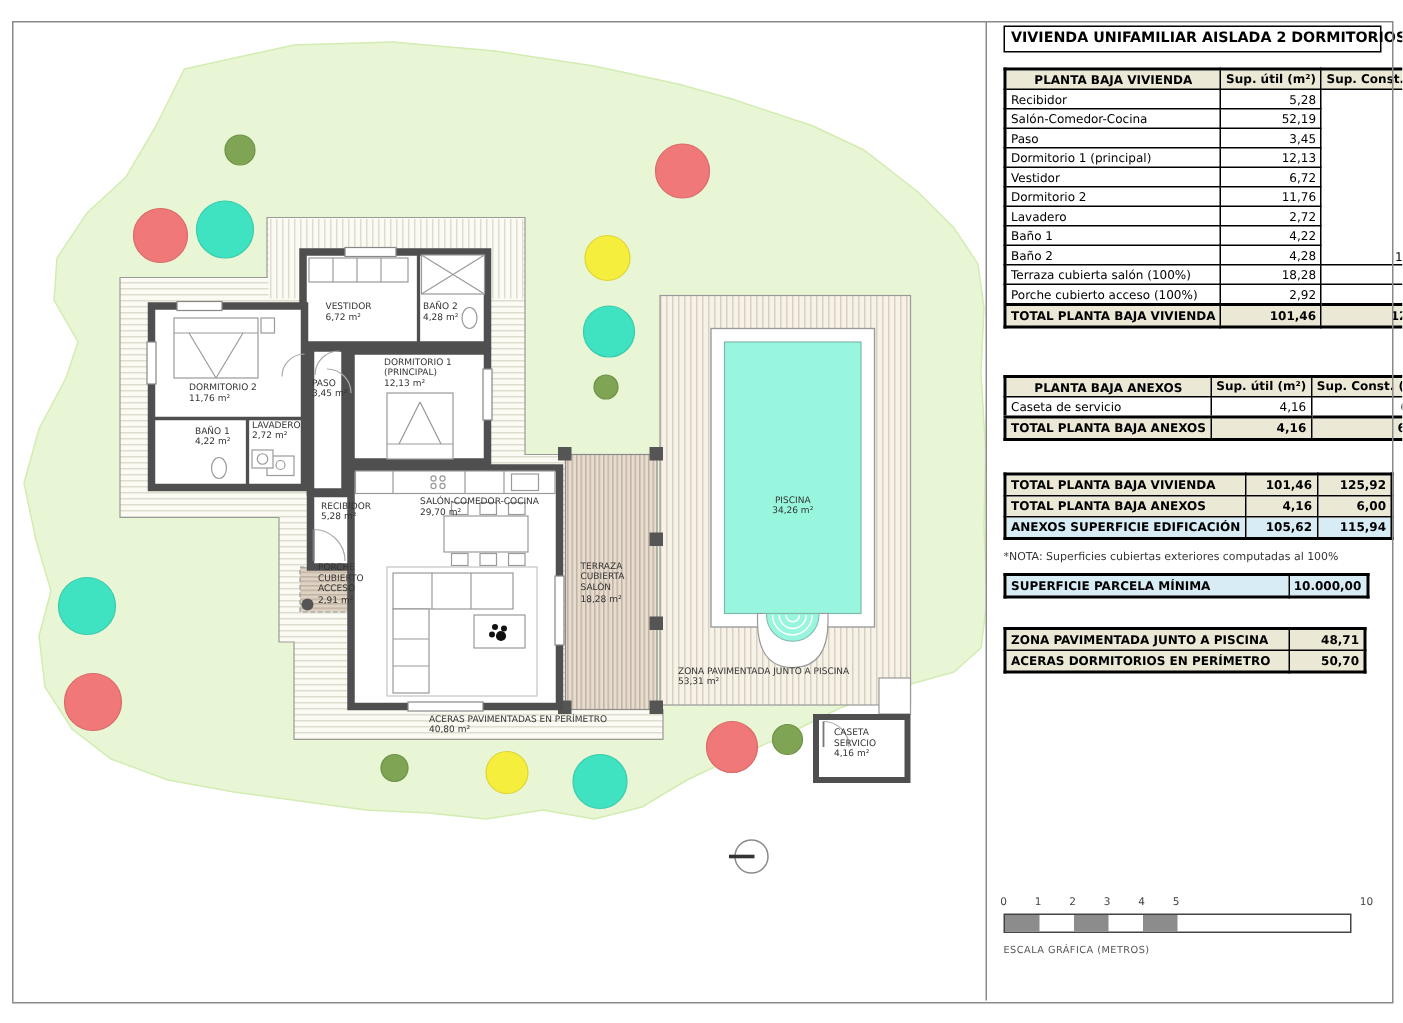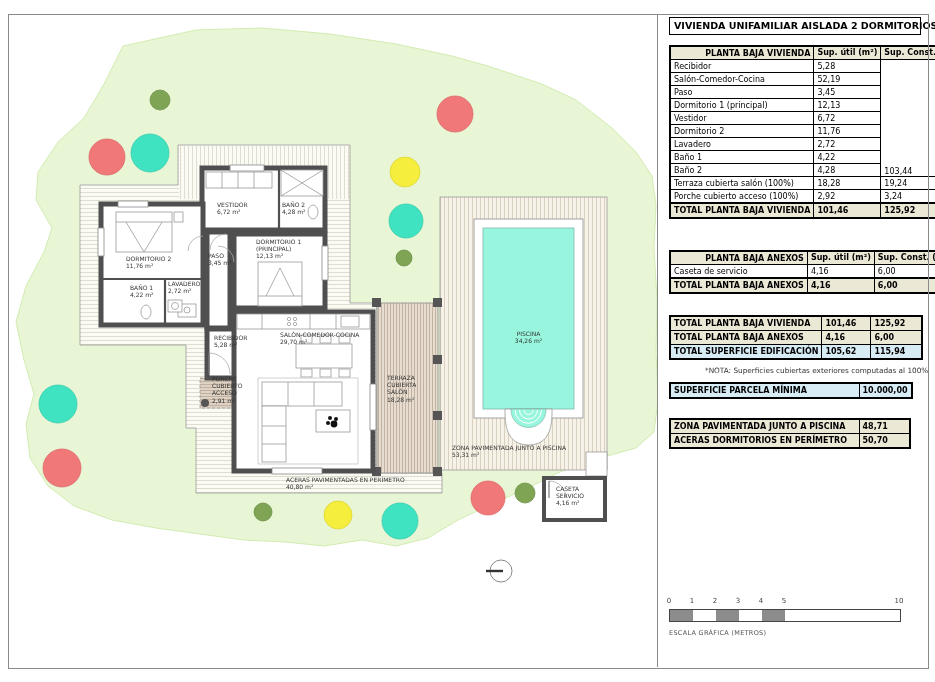--- a/index.html
+++ b/index.html
@@ -10,28 +10,28 @@
   .plan-labels{position:absolute;left:0;top:0;width:657px;height:682px;pointer-events:none;}
   .plan-label{position:absolute;font-size:6px;line-height:1.2;color:#333;white-space:pre-line;}
   .center{text-align:center;}
   
   .panel{position:absolute;left:657px;top:14px;width:271px;height:653px;background:#fff;border-left:1px solid #8a8a8a;}
   .title-box{position:absolute;left:11px;top:3px;width:246px;height:16px;border:1px solid #000;
              font-size:9.5px;font-weight:bold;line-height:16px;padding-left:4px;background:#fff;white-space:nowrap;}
   table.pt{position:absolute;left:11px;border-collapse:collapse;table-layout:fixed;background:#fff;border:2px solid #000;}
   table.pt td,table.pt th{border:1px solid #000;font-size:8px;padding:0 3px;height:12px;overflow:hidden;white-space:nowrap;}
   .w-l{width:134px}.w-u{width:49px}.w-c{width:51px}.w-wide{width:189px}
-  th.hd{background:#ece8d6;font-weight:bold;text-align:right;margin-left:36px;}
+  th.hd{background:#ece8d6;font-weight:bold;text-align:center;margin-left:36px;}
   th.hc{background:#ece8d6;font-weight:bold;text-align:center;white-space:pre-line;font-size:8px;line-height:1.15;height:24px;}
-  td.num{}
+  td.num{text-align:right;}
   td.merged{vertical-align:bottom;}
   tr.tot td{background:#ece8d6;font-weight:bold;border-top:2px solid #000;height:13px;}
   tr.beige td{background:#ece8d6;font-weight:bold;height:13px;}
   tr.blue td{background:#d8ecf5;font-weight:bold;height:13px;}
-  .nota{position:absolute;left:11px;top:352px;font-size:7.3px;color:#333;white-space:nowrap;margin-left:36px;}
+  .nota{position:absolute;left:11px;top:352px;font-size:7.3px;color:#333;white-space:nowrap;}
   
   .sb-wrap{position:absolute;left:11px;top:583px;width:246px;height:46px;}
   .sb-tick{position:absolute;top:0;font-size:7px;color:#444;transform:translateX(-50%);}
   .sb-bar{position:absolute;left:0;top:12px;width:230px;height:11px;border:1px solid #444;background:#fff;}
   .sb-seg{position:absolute;top:0;height:11px;width:23px;background:#8c8c8c;}
   .sb-cap{position:absolute;left:0;top:32px;font-size:6.5px;color:#555;letter-spacing:.3px;}
 </style>
 </head>
 <body>
 
@@ -367,21 +367,21 @@
         <td>TOTAL PLANTA BAJA VIVIENDA</td>
         <td class="num">101,46</td>
         <td class="num">125,92</td>
       </tr>
       <tr class="beige">
         <td>TOTAL PLANTA BAJA ANEXOS</td>
         <td class="num">4,16</td>
         <td class="num">6,00</td>
       </tr>
       <tr class="blue">
-        <td>TOTAL SUPERFICIE EDIFICACIÓN</td>
+        <td>ANEXOS SUPERFICIE EDIFICACIÓN</td>
         <td class="num">105,62</td>
         <td class="num">115,94</td>
       </tr>
     </tbody>
       </table>
 
     <div class="nota">*NOTA: Superficies cubiertas exteriores computadas al 100%</div>
 
     <table class="pt" style="top:368px">
       <colgroup>
@@ -413,21 +413,21 @@
     </tbody>
       </table>
 
     <div class="sb-wrap">
       <span class="sb-tick" style="left:0px">0</span>
       <span class="sb-tick" style="left:23px">1</span>
       <span class="sb-tick" style="left:46px">2</span>
       <span class="sb-tick" style="left:69px">3</span>
       <span class="sb-tick" style="left:92px">4</span>
       <span class="sb-tick" style="left:115px">5</span>
-      <span class="sb-tick" style="left:230px">10</span>
+      <span class="sb-tick" style="left:242px">10</span>
       <div class="sb-bar">
         <div class="sb-seg" style="left:0px"></div>
         <div class="sb-seg" style="left:46px"></div>
         <div class="sb-seg" style="left:92px"></div>
       </div>
       <div class="sb-cap">ESCALA GRÁFICA (METROS)</div>
     </div>
   </div>
 
   <div class="frame"></div>

